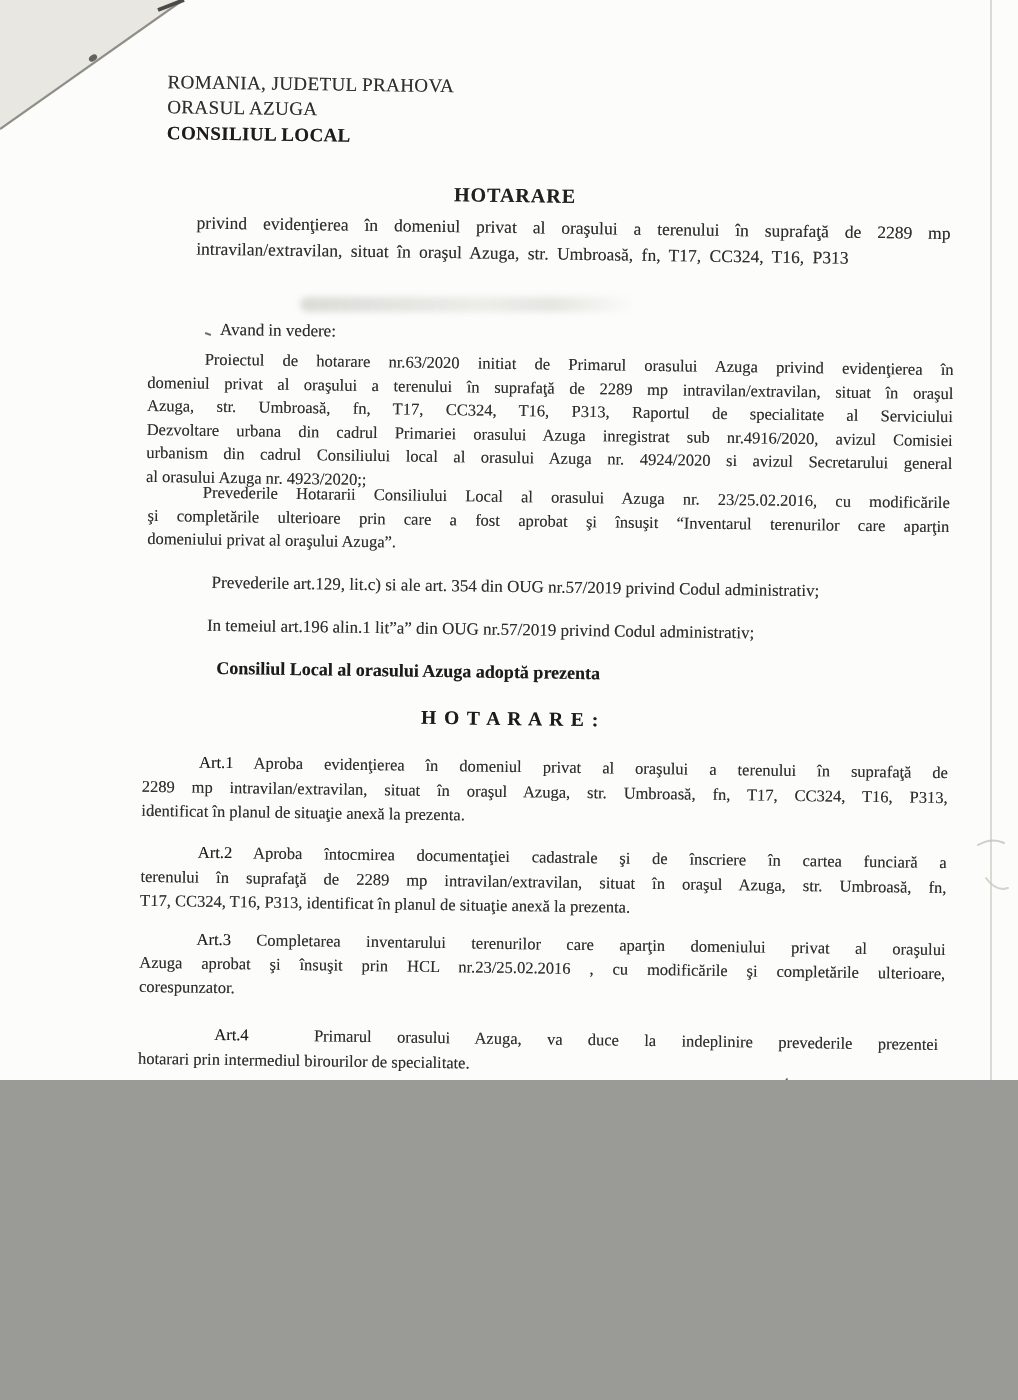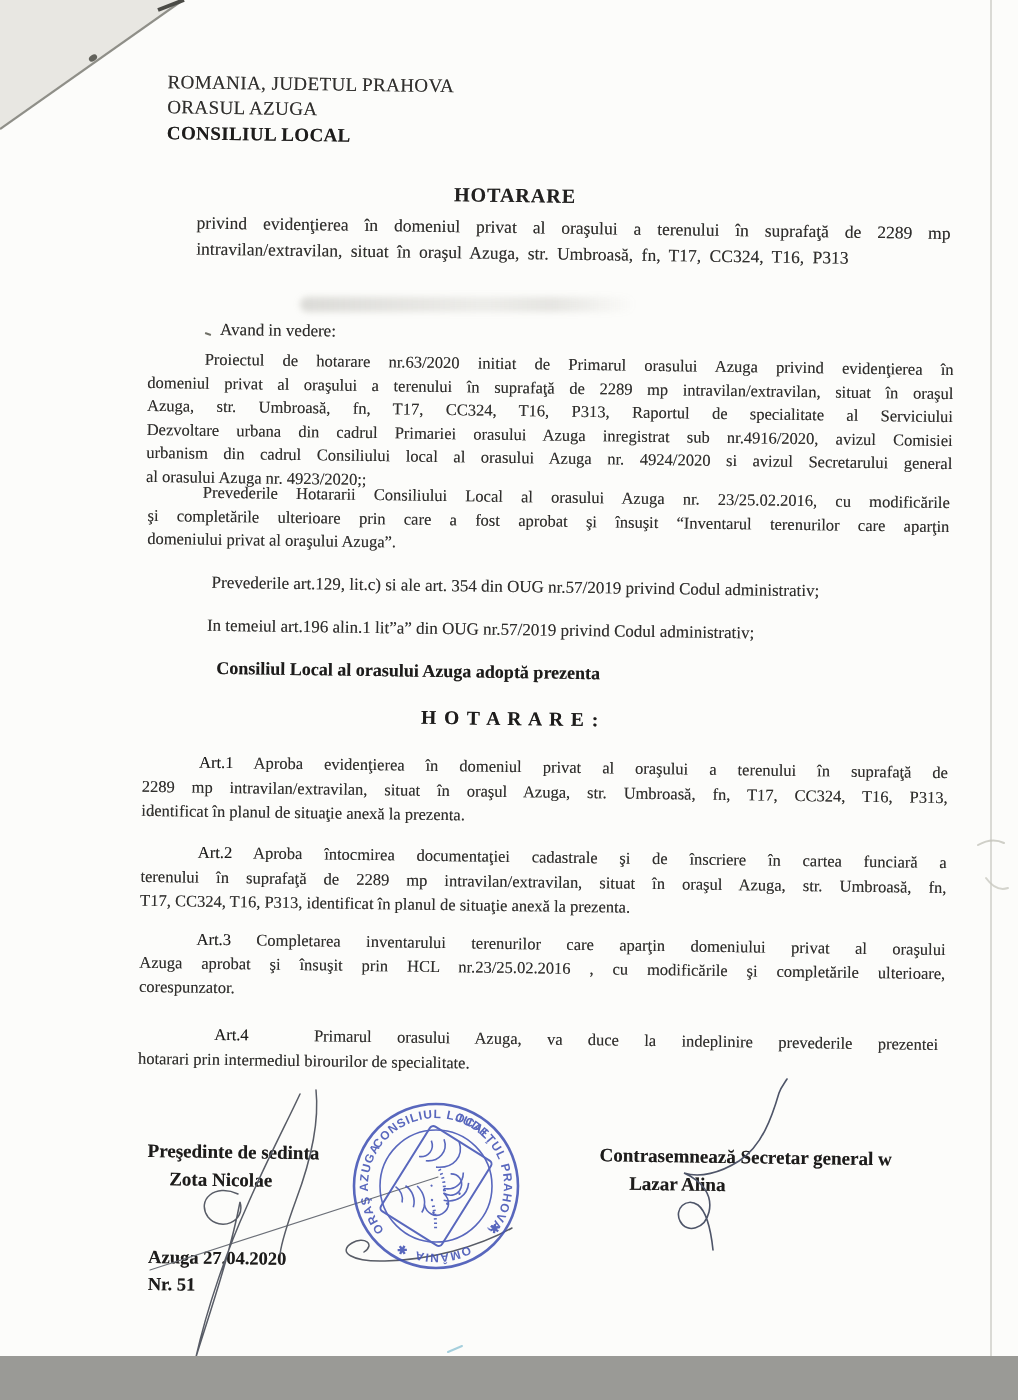--- a/index.html
+++ b/index.html
@@ -1,16 +1,16 @@
 <!DOCTYPE html>
 <html><head>
 <meta charset="utf-8">
 <style>
   html,body{margin:0;padding:0;background:#9a9a96;}
-  .page{position:relative;width:1018px;height:1356px;margin:0 auto;background:#fcfcfa;overflow:hidden;
+  .page{position:relative;width:1018px;height:1080px;margin:0 auto;background:#fcfcfa;overflow:hidden;
         font-family:"Liberation Serif","DejaVu Serif",serif;color:#302f2d;}
   .rot{position:absolute;left:0;top:0;width:1018px;height:1400px;
        transform:rotate(0.8deg);transform-origin:510px 700px;}
   .blk{position:absolute;text-shadow:0 0 .5px rgba(45,44,42,.55);}
   .line{text-align:justify;text-align-last:justify;}
   .para .line:last-child{text-align-last:left;}
   .oneline{text-align:left;}
   b,.lead{font-weight:normal;color:#1d1c1b;}
 
   #lh{left:159px;top:74px;width:460px;font-size:19px;line-height:25.4px;letter-spacing:.4px;}

